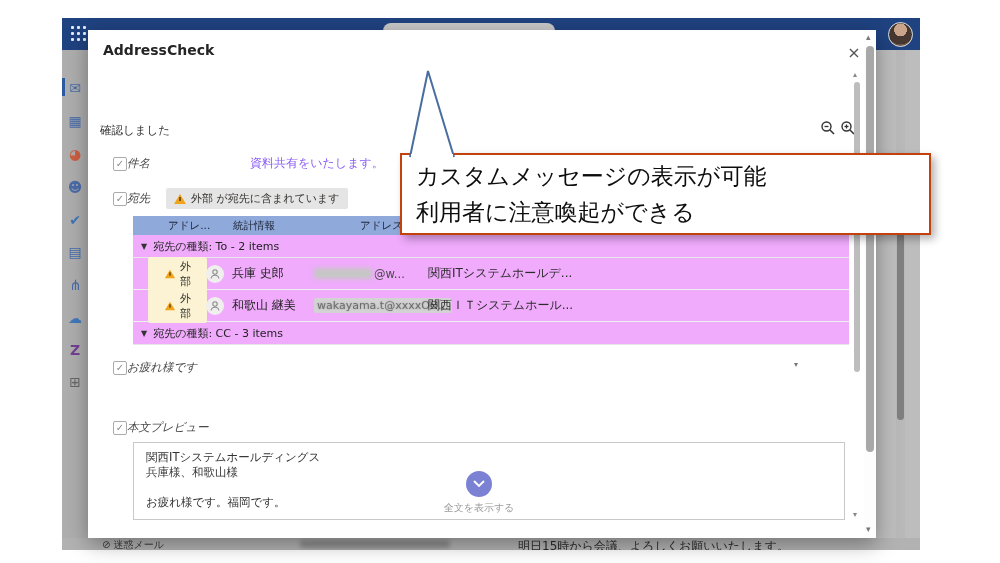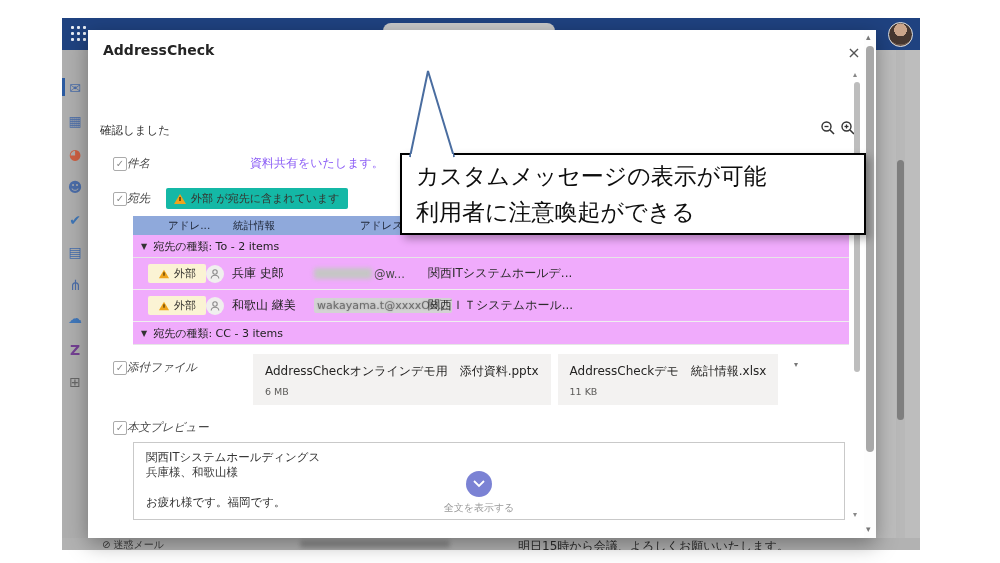--- a/index.html
+++ b/index.html
@@ -50,36 +50,36 @@
   .confirmed{position:absolute;left:12px;top:93px;font-size:11.5px;color:#333;}
 
   .cb{width:14px;height:14px;border:1.5px solid #ababab;border-radius:2px;box-sizing:border-box;background:#fff;
       display:flex;align-items:center;justify-content:center;cursor:pointer;}
   .cb::after{content:"✓";font-size:10px;color:#8a8a8a;line-height:1;}
 
   .field-row{position:absolute;display:flex;align-items:center;}
   .f-label{font-size:11.5px;color:#484848;font-style:italic;}
   .f-value{font-size:12px;color:#8b5cf6;}
 
-  .warn-badge{display:inline-flex;align-items:center;background:#14b8a6;border-radius:2px;
+  .warn-badge{display:inline-flex;align-items:center;background:#e5e5e5;border-radius:2px;
               padding:3px 8px;font-size:11px;color:#35332f;gap:5px;}
   .tri{width:0;height:0;border-left:6px solid transparent;border-right:6px solid transparent;border-bottom:10px solid #efa41c;position:relative;}
   .tri::after{content:"";position:absolute;left:-1px;top:3px;width:2px;height:4px;background:#7c5408;}
 
   
   .rec-table{position:absolute;left:45px;top:186px;width:716px;background:#f0abfc;}
   .t-head{height:19px;background:#8fa9db;display:flex;align-items:center;font-size:10.5px;color:#1c2433;}
   .t-head .h1{margin-left:35px;width:65px;}
   .t-head .h2{width:127px;}
   .t-head .h3{width:200px;}
   .t-group{height:22px;display:flex;align-items:center;font-size:11px;color:#222;border-bottom:1px solid #e6e6e6;gap:6px;padding-left:8px;cursor:pointer;}
   .t-group .gtri{font-size:8px;color:#333;}
   .t-row{height:31px;display:flex;align-items:center;border-bottom:1px solid #efefef;font-size:12px;color:#222;}
   .t-row .badge-cell{margin-left:15px;width:58px;}
-  .row-badge{display:inline-flex;align-items:center;background:#fbf3d4;border-radius:2px;padding:2px 10px;font-size:11px;gap:4px;color:#35332f;}
+  .row-badge{display:inline-flex;align-items:center;background:#fbf3d4;border-radius:2px;padding:2px 16px;font-size:11px;gap:4px;color:#35332f;}
   .row-badge .tri{transform:scale(.85);}
   .person{width:18px;height:18px;border-radius:50%;background:#f0efee;display:flex;align-items:center;justify-content:center;margin-right:8px;}
   .name-cell{width:82px;}
   .email-cell{width:106px;display:flex;align-items:center;}
   .blurbox{display:inline-block;width:58px;height:11px;background:#c6c6c6;border-radius:2px;filter:blur(2px);margin-right:2px;}
   .email-tail{font-size:11.5px;color:#4c4c4c;}
   .email-fuzzy{font-size:11px;color:#6d6d6d;background:#d3d3d3;text-shadow:0 0 2px #999;border-radius:2px;padding:1px 3px;}
   .company-cell{color:#2b2b2b;font-size:12px;margin-left:8px;}
   .table-mini-scroll{position:absolute;left:706px;top:330px;font-size:8px;color:#777;}
 
@@ -101,21 +101,21 @@
   
   .inner-scroll-thumb{position:absolute;left:766px;top:52px;width:6px;height:290px;background:#bdbdbd;border-radius:3px;}
   .inner-scroll-up{position:absolute;left:765px;top:40px;font-size:8px;color:#888;}
   .inner-scroll-down{position:absolute;left:765px;top:480px;font-size:8px;color:#888;}
   .outer-scroll{position:absolute;left:776px;top:0;width:12px;height:508px;background:#fdfdfd;}
   .outer-scroll .thumb{position:absolute;left:2px;top:16px;width:8px;height:406px;background:#a8a8a8;border-radius:4px;}
   .outer-scroll .up{position:absolute;left:2px;top:2px;font-size:9px;color:#777;}
   .outer-scroll .down{position:absolute;left:2px;top:494px;font-size:9px;color:#777;}
 
   
-  .callout{position:absolute;left:338px;top:135px;width:466px;height:82px;background:#fff;border:2px solid #000000;
+  .callout{position:absolute;left:338px;top:135px;width:531px;height:82px;background:#fff;border:2px solid #c2410c;
            box-sizing:border-box;z-index:20;box-shadow:4px 4px 8px rgba(0,0,0,.3);}
   .callout .c1,.callout .c2{position:absolute;left:14px;font-size:23px;color:#0d0d0d;white-space:nowrap;}
   .callout .c1{top:6px;}
   .callout .c2{top:42px;}
   .callout-tail{position:absolute;left:344px;top:50px;z-index:21;}
 </style>
 </head>
 <body>
 
 <div class="page">
@@ -272,31 +272,21 @@
 
         <div class="t-group">
           <span class="gtri">▼</span>
           <span>宛先の種類: CC - 3 items</span>
         </div>
       </div>
       <div class="table-mini-scroll">▾</div>
 
       <div class="attach-label">
         <div class="cb"></div>
-        <div class="f-label">添付ファイル</div>
-      </div>
-      <div class="attach-cards">
-        <div class="a-card">
-          <div class="a-name">AddressCheckオンラインデモ用　添付資料.pptx</div>
-          <div class="a-size">6 MB</div>
-        </div>
-        <div class="a-card">
-          <div class="a-name">AddressCheckデモ　統計情報.xlsx</div>
-          <div class="a-size">11 KB</div>
-        </div>
+        <div class="f-label">お疲れ様です</div>
       </div>
 
       <div class="preview-label">
         <div class="cb"></div>
         <div class="f-label">本文プレビュー</div>
       </div>
       <div class="preview-box">
         <div class="pv-text">関西ITシステムホールディングス
 兵庫様、和歌山様
 

